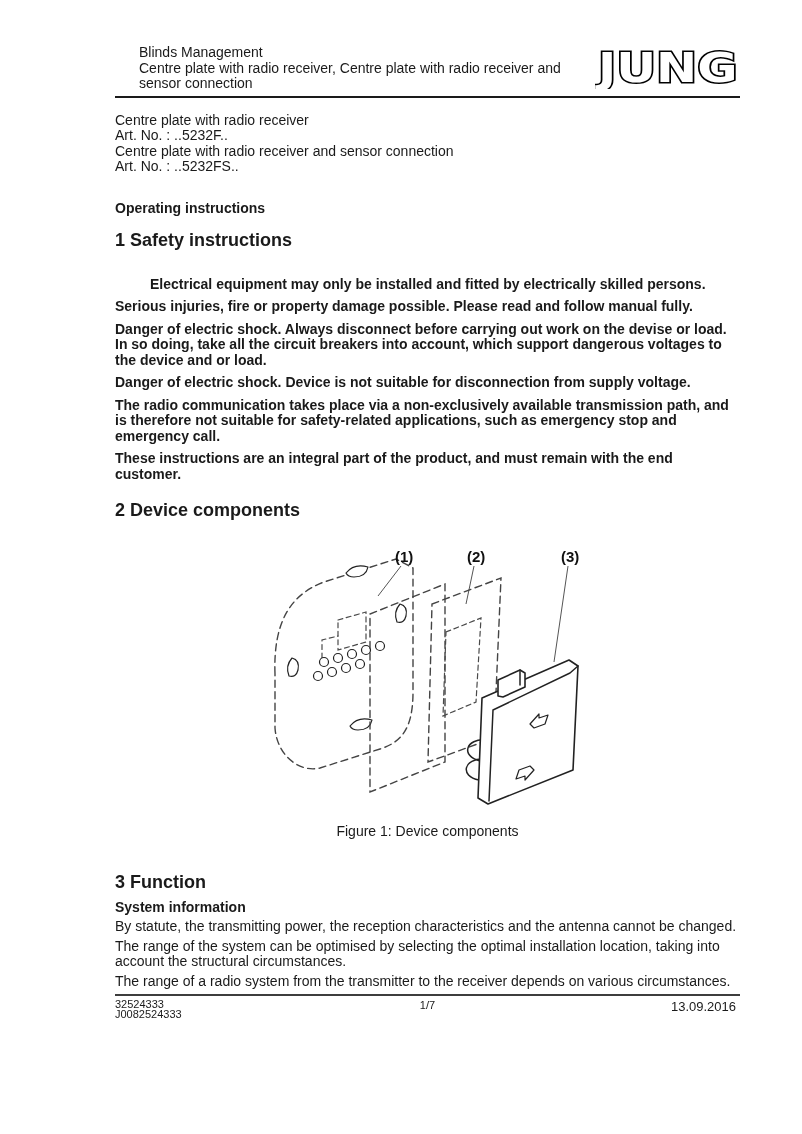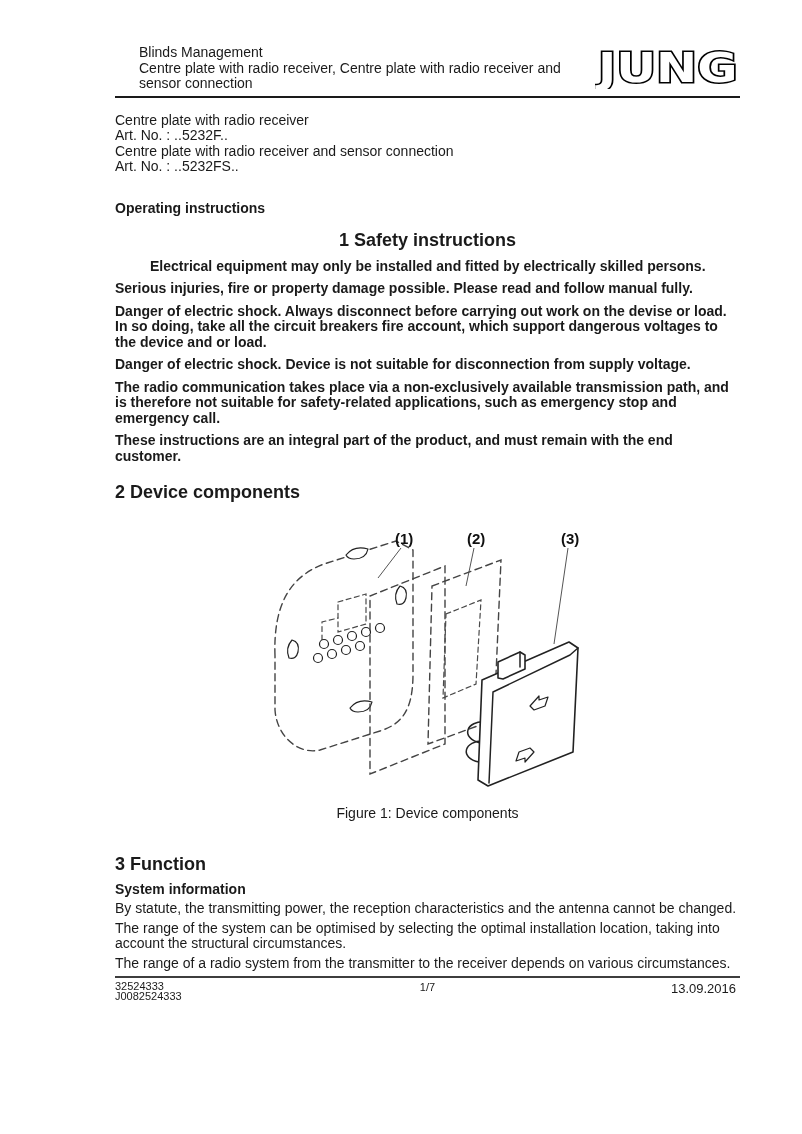--- a/index.html
+++ b/index.html
@@ -19,26 +19,26 @@
   .hdr-text { font-size:14px; line-height:15.5px; width:470px; }
   .logo-svg { display:block; margin-top:2px; }
   .hdr-rule { border:none; border-top:2px solid #1a1a1a; margin-top:4px; }
 
   
   .prod { margin-top:15px; font-size:14px; line-height:15.5px; }
   .b { font-weight:normal; }
   .doc-type { margin-top:25px; font-size:14px; font-weight:bold; }
 
   h2.sect { font-size:18px; line-height:20px; font-weight:bold; }
-  .h-safety { margin-top:14px;text-align:center; }
+  .h-safety { margin-top:14px; }
   .h-comp   { margin-top:18px; }
   .h-func   { margin-top:32px; }
 
   .safety p { font-size:14px; font-weight:bold; line-height:15.5px; margin-top:7px; }
-  .safety p:first-of-type { margin-top:9px;padding-left:35px; }
+  .safety p:first-of-type { margin-top:27px;padding-left:35px; }
 
   figure { margin:0; }
   .fig-svg { display:block; margin-left:147px; margin-top:20px; }
   figcaption { font-size:14px; line-height:15.5px; text-align:center; margin-top:12px; }
 
   .legend { margin-top:24px; font-size:14px; line-height:15.5px; }
   .legend div { margin-bottom:5.5px; }
 
   .subhead { margin-top:8px; font-size:14px; font-weight:bold; line-height:15.5px; }
   .func p { font-size:14px; line-height:15.5px; margin-top:4px; }
@@ -83,21 +83,21 @@
       <div class="b">Centre plate with radio receiver and sensor connection</div>
       <div>Art. No. : ..5232FS..</div>
     </div>
 
     <div class="doc-type">Operating instructions</div>
 
     <h2 class="sect h-safety">1 Safety instructions</h2>
     <div class="safety">
       <p>Electrical equipment may only be installed and fitted by electrically skilled persons.</p>
       <p>Serious injuries, fire or property damage possible. Please read and follow manual fully.</p>
-      <p>Danger of electric shock. Always disconnect before carrying out work on the devise or load. In so doing, take all the circuit breakers fire account, which support dangerous voltages to the device and or load.</p>
+      <p>Danger of electric shock. Always disconnect before carrying out work on the devise or load. In so doing, take all the circuit breakers into account, which support dangerous voltages to the device and or load.</p>
       <p>Danger of electric shock. Device is not suitable for disconnection from supply voltage.</p>
       <p>The radio communication takes place via a non-exclusively available transmission path, and is therefore not suitable for safety-related applications, such as emergency stop and emergency call.</p>
       <p>These instructions are an integral part of the product, and must remain with the end customer.</p>
     </div>
 
     <h2 class="sect h-comp">2 Device components</h2>
 
     <figure>
       <svg class="fig-svg" width="360" height="272" viewBox="0 0 360 272">
 

